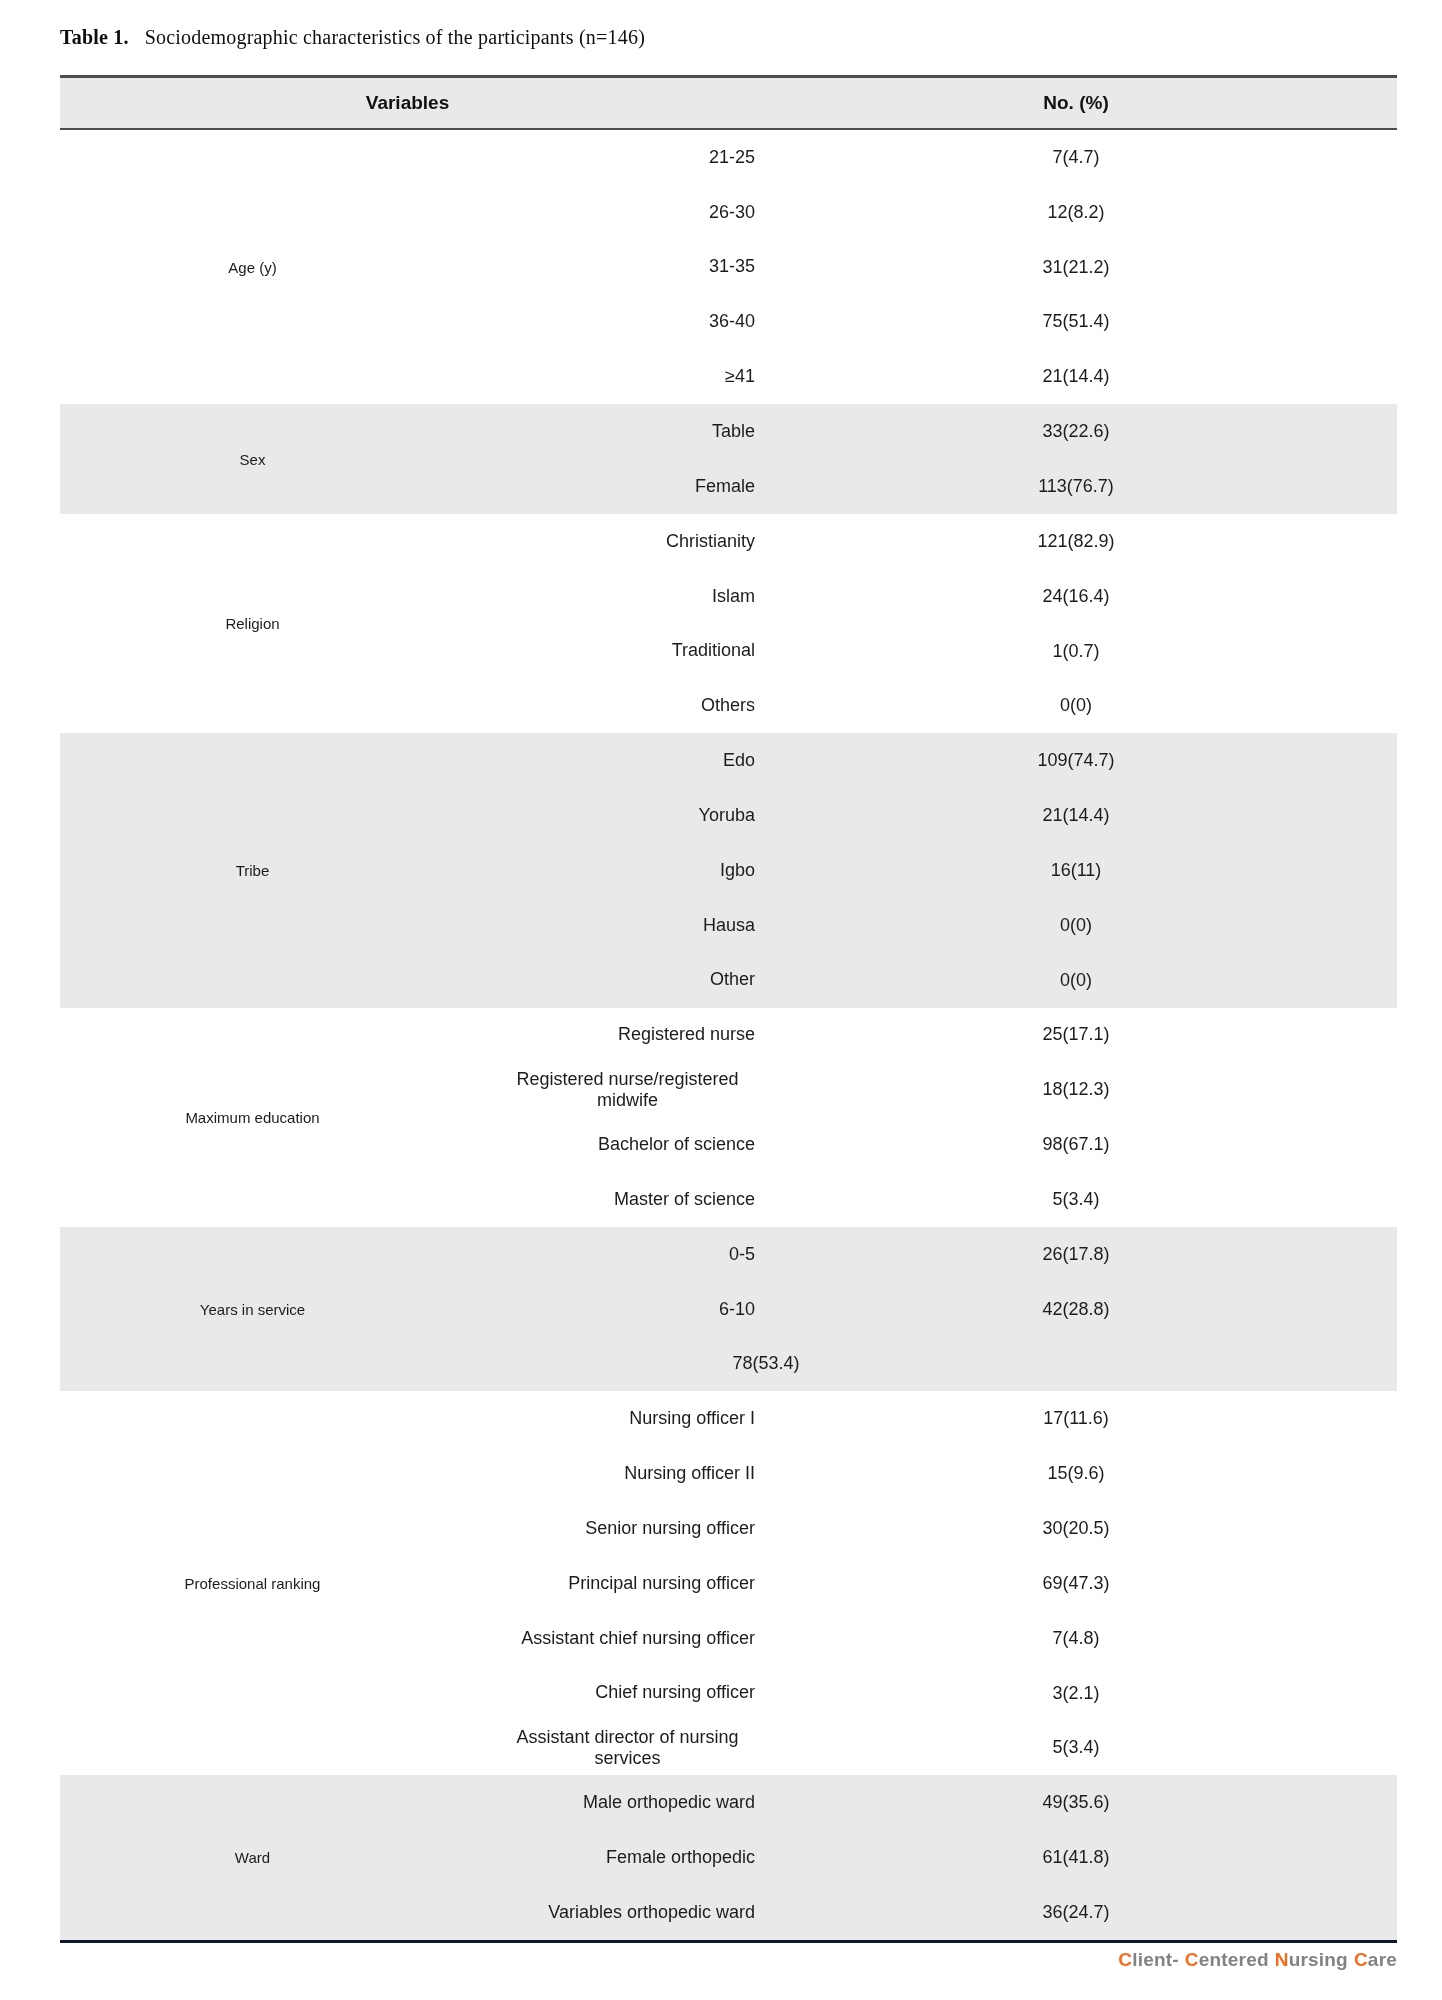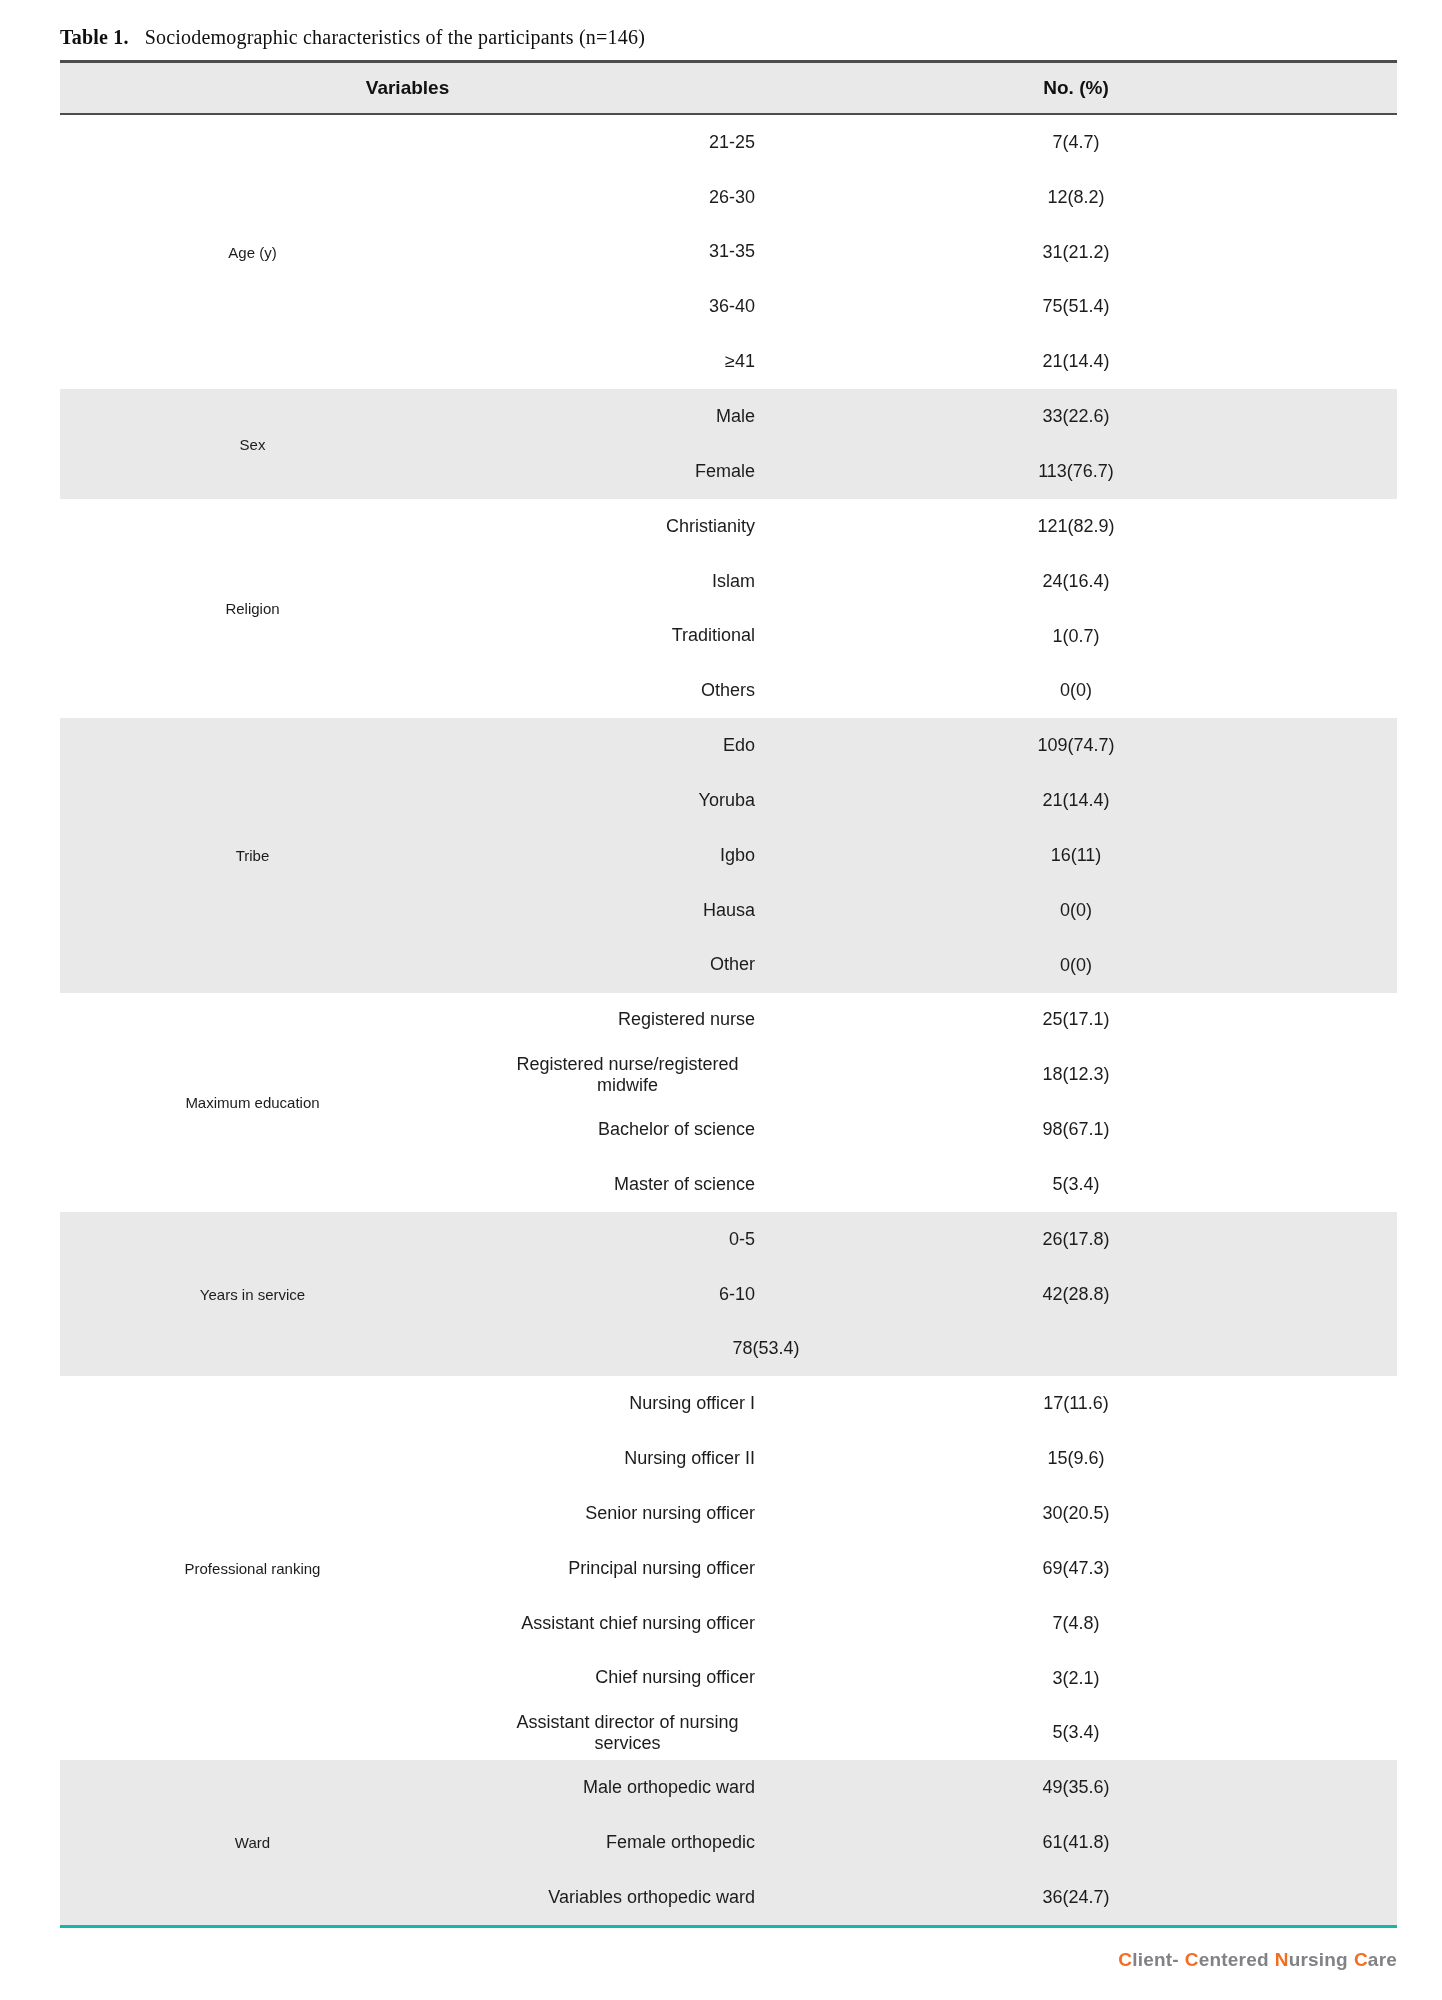--- a/index.html
+++ b/index.html
@@ -17,24 +17,24 @@
     left: 60px; top: 26px;
     font-family: "Liberation Serif", serif;
     font-size: 20px;
     color: #0f0f0f;
     letter-spacing: 0.2px;
   }
   .caption b { font-weight: bold; margin-right: 16px; }
 
   .table {
     position: absolute;
-    left: 60px; top: 60px;
+    left: 60px; top: 75px;
     width: 1337px;
     border-top: 3px solid #4d4d4d;
-    border-bottom: 3px solid #14b8a6;
+    border-bottom: 3px solid #0f172a;
     box-sizing: content-box;
   }
 
   .thead {
     display: flex;
     height: 52px;
     background: #e9e9e9;
     border-bottom: 2px solid #4d4d4d;
     box-sizing: border-box;
   }
@@ -137,21 +137,21 @@
             </div>
             <div class="val-cell">21(14.4)</div>
           </div>
         </div>
       </div>
       <div class="section shaded">
         <div class="cat-cell">Sex</div>
         <div class="rows">
           <div class="row">
             <div class="sub-cell">
-              <span>Male</span>
+              <span>Table</span>
             </div>
             <div class="val-cell">33(22.6)</div>
           </div>
           <div class="row">
             <div class="sub-cell">
               <span>Female</span>
             </div>
             <div class="val-cell">113(76.7)</div>
           </div>
         </div>

